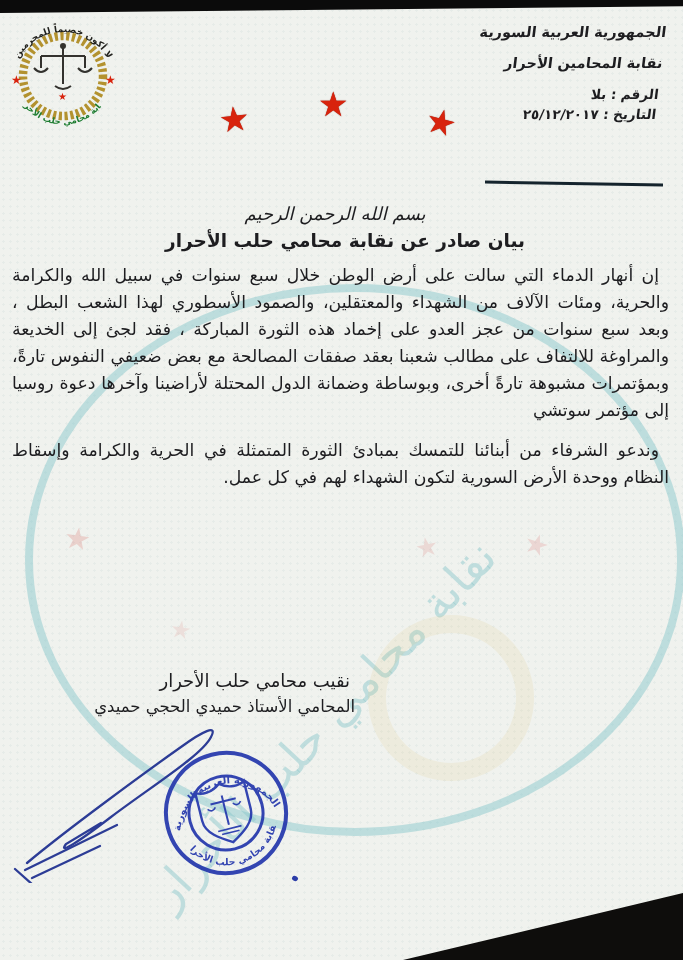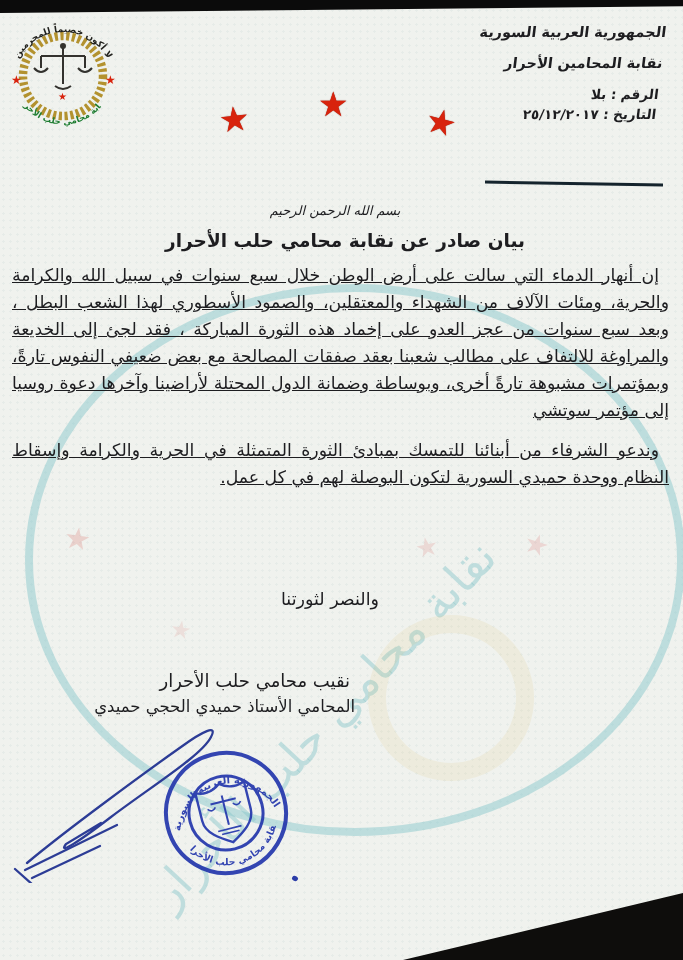--- a/index.html
+++ b/index.html
@@ -55,32 +55,32 @@
     position:absolute;font-size:34px;line-height:34px;color:#d8230d;
     text-shadow:0 0 1px #7e1607;
   }
   
   .rule{
     position:absolute;left:485px;top:182px;width:178px;height:3px;
     background:#15242d;transform:rotate(0.9deg);
   }
   .basmala{
     position:absolute;left:0;top:203px;width:670px;text-align:center;
-    direction:rtl;font-size:13px;font-style:italic;font-weight:500;
+    direction:rtl;font-size:18px;font-style:italic;font-weight:500;
   }
   .doc-title{
     position:absolute;left:0;top:230px;width:690px;text-align:center;
     direction:rtl;font-size:18.5px;font-weight:bold;
   }
   .body-text{
     position:absolute;left:12px;top:262px;width:657px;
     direction:rtl;text-align:justify;
     font-size:17.3px;line-height:27px;
   }
-  .body-text p{margin:0 0 13px 0;text-indent:10px;text-decoration:underline;}
+  .body-text p{margin:0 0 13px 0;text-indent:10px;}
   .closing{
     position:absolute;left:0;top:589px;width:660px;text-align:center;
     direction:rtl;font-size:17.5px;
   }
   .sig-role{
     position:absolute;left:20px;top:670px;width:330px;text-align:right;
     direction:rtl;font-size:18px;
   }
   .sig-name{
     position:absolute;left:10px;top:697px;width:345px;text-align:right;
@@ -150,24 +150,23 @@
   <span class="star" style="left:318px;top:87px;">★</span>
   <span class="star" style="left:426px;top:105px;transform:rotate(14deg);">★</span>
 
   <div class="rule"></div>
 
   <div class="basmala">بسم الله الرحمن الرحيم</div>
   <div class="doc-title">بيان صادر عن نقابة محامي حلب الأحرار</div>
 
   <div class="body-text">
     <p>إن أنهار الدماء التي سالت على أرض الوطن خلال سبع سنوات في سبيل الله والكرامة والحرية، ومئات الآلاف من الشهداء والمعتقلين، والصمود الأسطوري لهذا الشعب البطل ، وبعد سبع سنوات من عجز العدو على إخماد هذه الثورة المباركة ، فقد لجئ إلى الخديعة والمراوغة للالتفاف على مطالب شعبنا بعقد صفقات المصالحة مع بعض ضعيفي النفوس تارةً، وبمؤتمرات مشبوهة تارةً أخرى، وبوساطة وضمانة الدول المحتلة لأراضينا وآخرها دعوة روسيا إلى مؤتمر سوتشي</p>
-    <p>وندعو الشرفاء من أبنائنا للتمسك بمبادئ الثورة المتمثلة في الحرية والكرامة وإسقاط النظام ووحدة حميدي السورية لتكون البوصلة لهم في كل عمل.</p>
+    <p>وندعو الشرفاء من أبنائنا للتمسك بمبادئ الثورة المتمثلة في الحرية والكرامة وإسقاط النظام ووحدة الأرض السورية لتكون الشهداء لهم في كل عمل.</p>
   </div>
 
-  <div class="closing">والنصر لثورتنا</div>
 
   <div class="sig-role">نقيب محامي حلب الأحرار</div>
   <div class="sig-name">المحامي الأستاذ حميدي الحجي حميدي</div>
 
   <svg class="sig-svg" width="280" height="170" viewBox="0 0 280 170">
     <g stroke="#2c3c96" stroke-width="2.3" fill="none" stroke-linecap="round">
       <path d="M 22 150 C 60 118 142 58 176 34 C 198 18 213 11 206 24 C 197 42 150 71 106 104 C 76 127 52 143 61 131 L 96 110"></path>
       <path d="M 20 157 L 112 112"></path>
       <path d="M 27 165 L 95 133"></path>
       <path d="M 10 156 L 28 172"></path>

